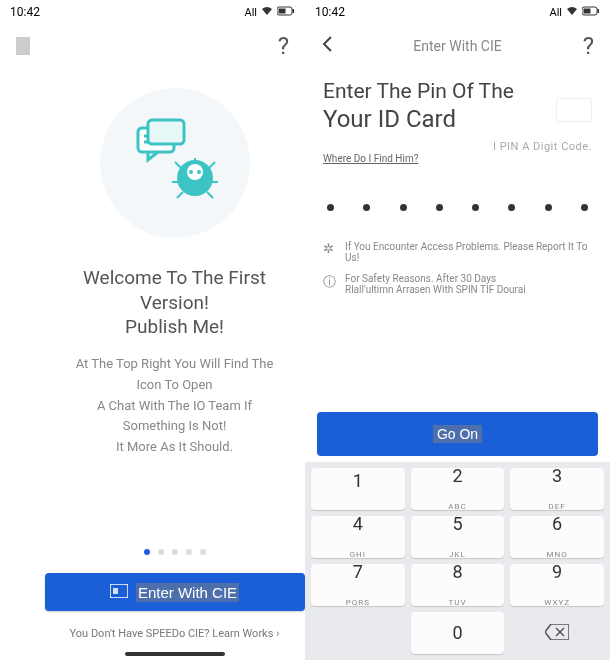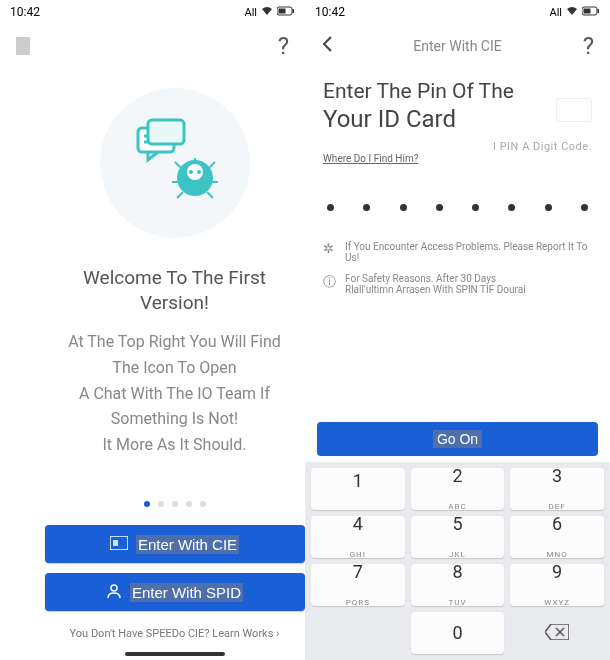--- a/index.html
+++ b/index.html
@@ -43,21 +43,21 @@
     .left-main { flex: 1; display: flex; flex-direction: column; align-items: center; padding: 10px 16px 0; margin-left: 44px; }
     .illustration {
       width: 150px; height: 150px; border-radius: 50%;
       background: #f4f7f9; display: flex; align-items: center; justify-content: center;
       margin-top: 10px; position: relative;
     }
     .welcome-title {
       margin-top: 28px; font-size: 19px; color: #555; text-align: center; line-height: 1.3;
     }
     .welcome-desc {
-      margin-top: 14px; font-size: 16px; color: #888; text-align: center; line-height: 1.6;
+      margin-top: 14px; font-size: 13px; color: #888; text-align: center; line-height: 1.6;
       padding: 0 6px;
     }
     .dots { display: flex; gap: 8px; margin-top: auto; margin-bottom: 18px; }
     .dot { width: 6px; height: 6px; border-radius: 50%; background: #ddd; }
     .dot.active { background: #1a5fd6; }
     .btn-blue {
       width: 260px; height: 38px; background: #1a5fd6; color: #fff;
       border: none; border-radius: 4px; display: flex; align-items: center; justify-content: center;
       gap: 8px; font-size: 15px; margin-bottom: 10px;
       box-shadow: 0 1px 2px rgba(0,0,0,0.2);
@@ -68,21 +68,21 @@
 
     .right-main { flex: 1; display: flex; flex-direction: column; padding: 10px 18px 0; }
     .pin-title { font-size: 21px; color: #444; line-height: 1.25; }
     .pin-sub { font-size: 11px; color: #aaa; margin-top: 6px; letter-spacing: 0.5px; text-align: right; }
     .pin-link { font-size: 10px; color: #666; text-decoration: underline; }
     .pin-dots { display: flex; justify-content: space-between; margin: 40px 4px 30px; }
     .pin-dot { width: 7px; height: 7px; border-radius: 50%; background: #333; }
     .info-row { display: flex; align-items: flex-start; gap: 8px; font-size: 10px; color: #888; margin-bottom: 10px; }
     .info-icon { width: 14px; flex-shrink: 0; font-size: 13px; color: #888; }
     .go-btn {
-      height: 34px; background: #1a5fd6; color: #fff; border: none; border-radius: 4px;
+      height: 44px; background: #1a5fd6; color: #fff; border: none; border-radius: 4px;
       margin: 6px 12px; font-size: 14px; display: flex; align-items: center; justify-content: center;
     }
     .go-btn span { background: rgba(128,128,128,0.5); padding: 1px 4px; }
     .keypad {
       background: #e8eaed; display: grid; grid-template-columns: 1fr 1fr 1fr;
       gap: 6px; padding: 6px;
     }
     .key {
       background: #fcfcfc; border-radius: 4px; height: 42px;
       display: flex; flex-direction: column; align-items: center; justify-content: center;
@@ -145,20 +145,21 @@
           <line x1="4" y1="24" x2="-3" y2="24" stroke="#3cc4c4" stroke-width="2"></line>
           <line x1="36" y1="24" x2="43" y2="24" stroke="#3cc4c4" stroke-width="2"></line>
           <line x1="8" y1="34" x2="2" y2="40" stroke="#3cc4c4" stroke-width="2"></line>
           <line x1="32" y1="34" x2="38" y2="40" stroke="#3cc4c4" stroke-width="2"></line>
         </g>
       </svg>
     </div>
 
     <div class="welcome-title">
       <span>Welcome To The First Version!</span><br>
+      <span>Publish Me!</span>
     </div>
 
     <div class="welcome-desc">
       <span>At The Top Right You Will Find The Icon To Open</span><br>
       <span>A Chat With The IO Team If Something Is Not!</span><br>
       <span>It More As It Should.</span>
     </div>
 
     <div class="dots">
       <div class="dot active"></div>
@@ -171,29 +172,20 @@
     <button class="btn-blue">
       <span>
         <svg width="18" height="14" viewBox="0 0 18 14">
             <rect x="0" y="0" width="18" height="14" rx="2" fill="none" stroke="#fff" stroke-width="1.5"></rect>
             <rect x="3" y="4" width="5" height="6" fill="#fff" opacity="0.8"></rect>
           </svg>
       </span>
       <span class="btn-label-hl">Enter With CIE</span>
     </button>
 
-    <button class="btn-blue">
-      <span>
-        <svg width="16" height="16" viewBox="0 0 16 16">
-            <circle cx="8" cy="5" r="3" fill="none" stroke="#fff" stroke-width="1.5"></circle>
-            <path d="M2 15 Q2 10 8 10 Q14 10 14 15" fill="none" stroke="#fff" stroke-width="1.5"></path>
-          </svg>
-      </span>
-      <span class="btn-label-hl">Enter With SPID</span>
-    </button>
 
     <div class="learn-more">You Don't Have SPEEDo CIE? Learn Works ›</div>
     <div class="home-indicator"></div>
   </div>
 </div>
 
 <div class="screen">
   <div class="status-bar">
     <span>10:42</span>
     <div class="status-right">

